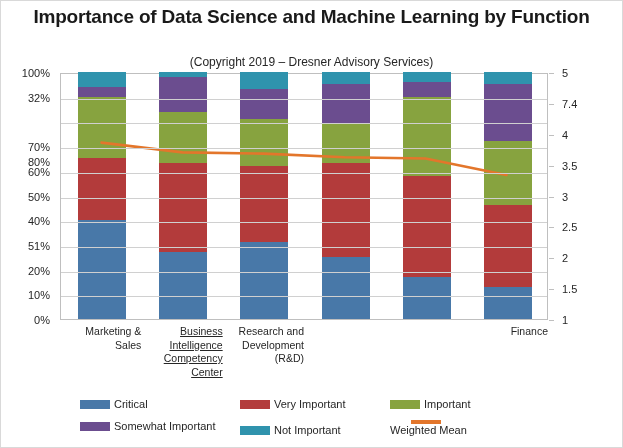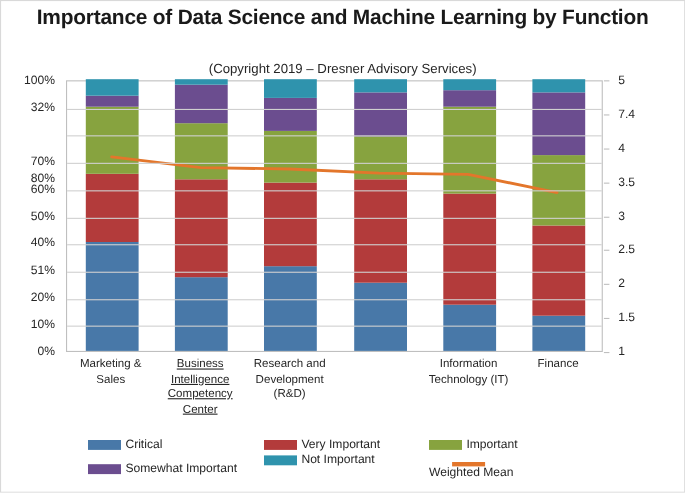--- a/index.html
+++ b/index.html
@@ -88,21 +88,21 @@
   .seg.not{background:#2f93ad;}
 
   #lineLayer{position:absolute;left:0;top:0;width:100%;height:100%;overflow:visible;}
 
   
   #xlabels{
     position:absolute;left:60px;top:325px;width:488px;height:70px;
   }
   .xlabel{
     position:absolute;top:0;
-    text-align:center;
+    text-align:right;
     font-size:10.5px;
     line-height:13.5px;
     color:#262626;
   }
 
   
   #legend{
     position:absolute;left:60px;top:398px;width:530px;height:46px;
   }
   .legend-item{
@@ -224,42 +224,41 @@
     <div class="gridline" style="top: 98.8px;"></div>
     <div class="gridline" style="top: 74.1px;"></div>
     <div class="gridline" style="top: 49.4px;"></div>
     <div class="gridline" style="top: 24.7px;"></div>
   </div>
 
 <div id="xlabels">
     <div class="xlabel" style="left: 0px; width: 81.3333px;">Marketing &amp; Sales</div>
     <div class="xlabel" style="left: 81.3333px; width: 81.3333px; text-decoration: underline;">Business Intelligence Competency Center</div>
     <div class="xlabel" style="left: 162.667px; width: 81.3333px;">Research and Development (R&amp;D)</div>
-    <div class="xlabel" style="left: 325.333px; width: 81.3333px;">Information Technology (IT)</div>
     <div class="xlabel" style="left: 406.667px; width: 81.3333px;">Finance</div>
   </div>
 
 <div id="legend">
     <div class="legend-item" style="left: 20px; top: 0px;">
       <span class="swatch" style="background: rgb(72, 120, 168);"></span>
       <span>Critical</span>
     </div>
     <div class="legend-item" style="left: 180px; top: 0px;">
       <span class="swatch" style="background: rgb(179, 59, 59);"></span>
       <span>Very Important</span>
     </div>
     <div class="legend-item" style="left: 330px; top: 0px;">
       <span class="swatch" style="background: rgb(135, 163, 63);"></span>
       <span>Important</span>
     </div>
     <div class="legend-item" style="left: 20px; top: 22px;">
       <span class="swatch" style="background: rgb(107, 77, 143);"></span>
       <span>Somewhat Important</span>
     </div>
-    <div class="legend-item" style="left: 180px; top: 14px;">
+    <div class="legend-item" style="left: 180px; top: 26px;">
       <span class="swatch" style="background: rgb(47, 147, 173);"></span>
       <span>Not Important</span>
     </div>
     <div class="legend-item" style="left: 330px; top: 22px; flex-direction: column;">
       <span class="swatch line" style="background: rgb(227, 118, 43);"></span>
       <span>Weighted Mean</span>
     </div>
   </div>
 
 </body></html>

